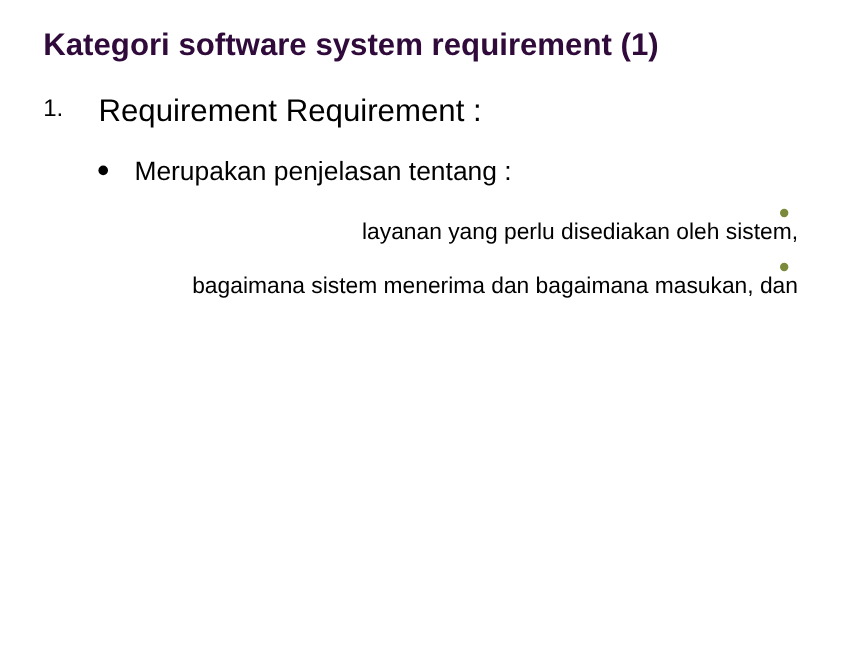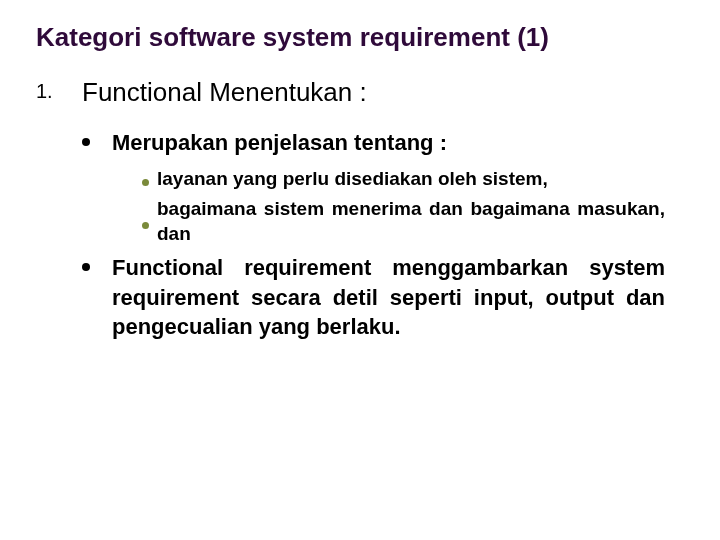--- a/index.html
+++ b/index.html
@@ -34,21 +34,20 @@
     flex: 0 0 46px;
     font-size: 20px;
     padding-top: 3px;
   }
   .heading {
     font-size: 26px;
     line-height: 1.2;
   }
   .content {
     margin-left: 46px;
-    font-weight: bold;
   }
   .l1 {
     display: flex;
     align-items: flex-start;
     margin-top: 20px;
   }
   .l1-bullet {
     width: 8px;
     height: 8px;
     border-radius: 50%;
@@ -61,22 +60,23 @@
     font-size: 22px;
     line-height: 1.35;
     text-align: justify;
   }
   .l2-wrap {
     margin-left: 30px;
     margin-top: 8px;
   }
   .l2 {
     display: flex;
-    align-items: center;
+    align-items: flex-end;
     margin-top: 4px;
+    flex-direction: column;
   }
   .l2-bullet {
     width: 7px;
     height: 7px;
     border-radius: 50%;
     background: #7a8a3a;
     flex: 0 0 7px;
     margin-top: 8px;
     margin-right: 8px;
   }
@@ -88,21 +88,21 @@
 </style>
 </head>
 <body>
 
 <div class="slide">
 
   <div class="title">Kategori software system requirement (1)</div>
 
   <div class="row">
     <div class="num-col">1.</div>
-    <div class="heading">Functional Menentukan :</div>
+    <div class="heading">Requirement Requirement :</div>
   </div>
 
   <div class="content">
 
     <div class="l1">
       <div class="l1-bullet"></div>
       <div style="flex:1">
         <div class="l1-text">Merupakan penjelasan tentang :</div>
         <div class="l2-wrap">
           <div class="l2">
@@ -111,20 +111,16 @@
           </div>
           <div class="l2">
             <div class="l2-bullet"></div>
             <div class="l2-text">bagaimana sistem menerima dan bagaimana masukan, dan</div>
           </div>
         </div>
       </div>
     </div>
 
 
-    <div class="l1" style="margin-top:6px">
-      <div class="l1-bullet"></div>
-      <div class="l1-text" style="flex:1">Functional requirement menggambarkan system requirement secara detil seperti input, output dan pengecualian yang berlaku.</div>
-    </div>
 
   </div>
 
 </div>
 
 </body></html>

